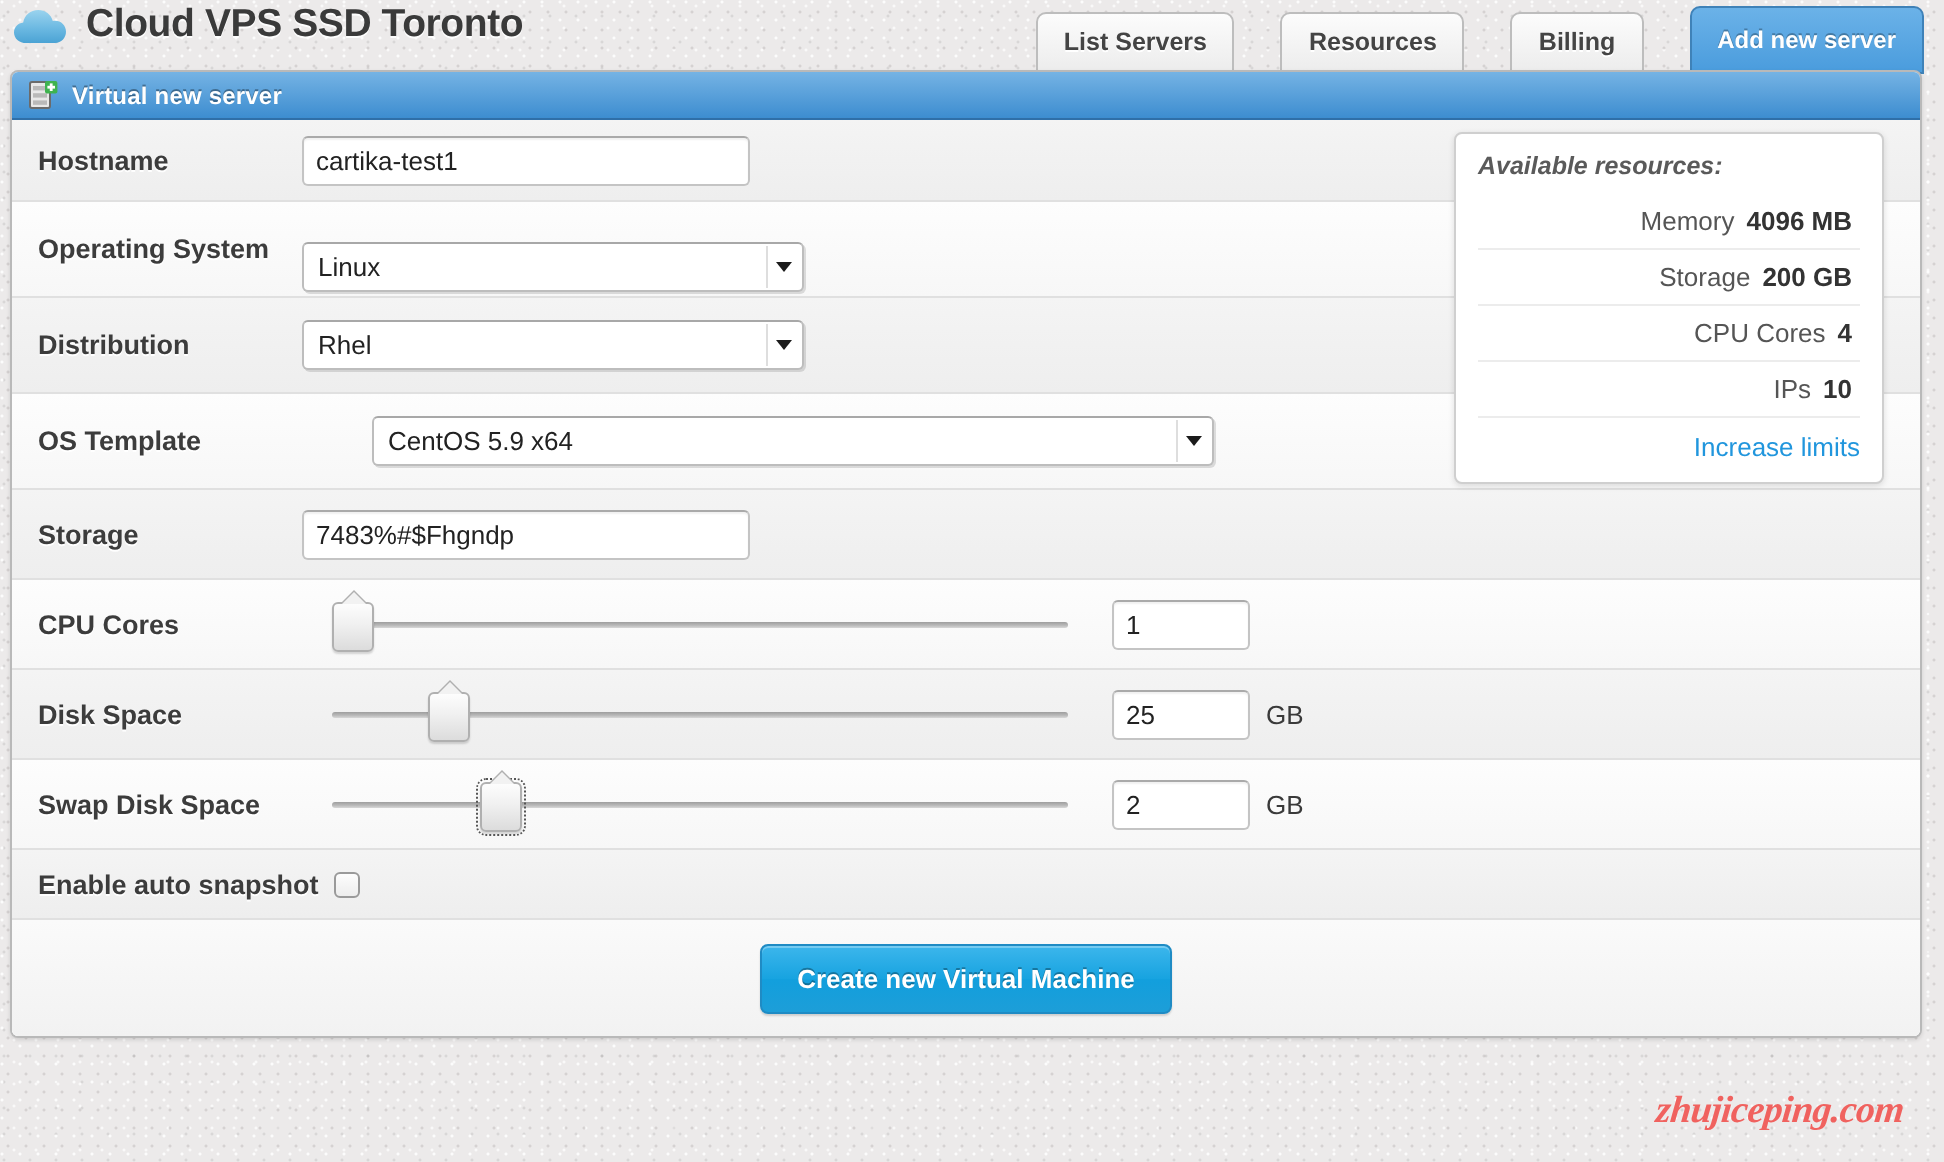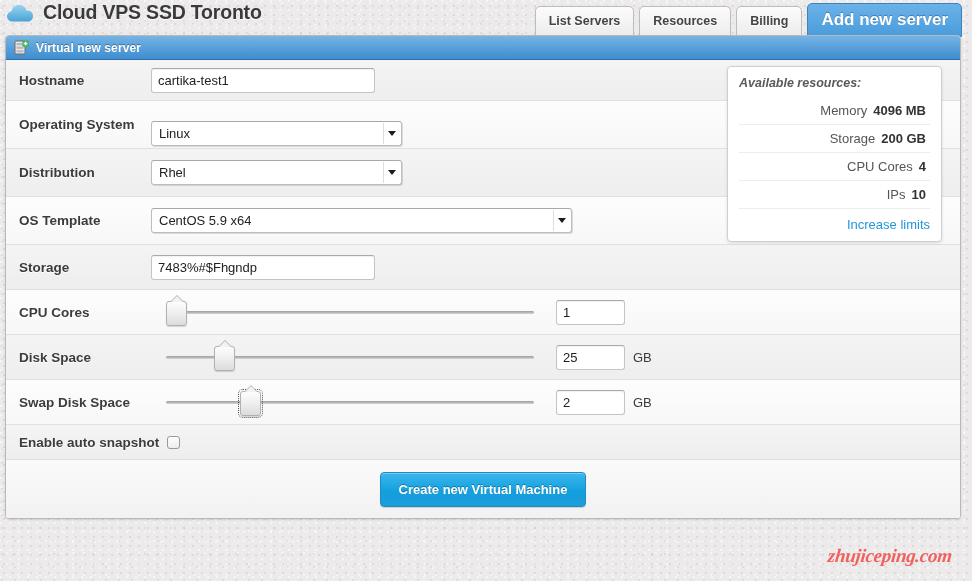--- a/index.html
+++ b/index.html
@@ -55,28 +55,29 @@
     font-weight: bold;
     color: #444;
     padding: 7px 13px 8px 13px;
     border: 1px solid #bdbdbd;
     border-radius: 5px 5px 0 0;
     background: linear-gradient(to bottom, #fcfcfc 0%, #ececec 100%);
     text-shadow: 0 1px 0 rgba(255,255,255,.95);
     line-height: 14px;
     cursor: pointer;
     white-space: nowrap;
+    margin-left: 18px;
   }
   .tab.active {
     color: #ffffff;
     background: linear-gradient(to bottom, #6bb2e8 0%, #4a9cdd 100%);
     border-color: #3f82b8;
     text-shadow: 0 -1px 0 rgba(0,0,0,.28);
     padding: 9px 13px 9px 13px;
-    font-size: 17px;
+    font-size: 12px;
   }
 
   
   .panel {
     position: absolute;
     left: 5px; top: 35px;
     width: 956px;
     border: 1px solid #b9b9b9;
     border-radius: 4px;
     background: #fff;
@@ -392,21 +393,21 @@
       </div>
 
       <div class="row" style="height:48px;">
         <div class="row-label" style="width:132px;">Distribution</div>
         <div class="sel-wrap" style="width:251px;">
           <div class="sel-value">Rhel</div>
           <div class="sel-arrow-box"></div>
         </div>
       </div>
 
-      <div class="row" style="height:48px;">
+      <div class="row" style="height:48px;gap:35px;">
         <div class="row-label" style="width:132px;">OS Template</div>
         <div class="sel-wrap" style="width:421px;">
           <div class="sel-value">CentOS 5.9 x64</div>
           <div class="sel-arrow-box"></div>
         </div>
       </div>
 
       <div class="row" style="height:45px;">
         <div class="row-label" style="width:132px;">Storage</div>
         <input class="text-input" style="width: 224px;" value="7483%#$Fhgndp">

